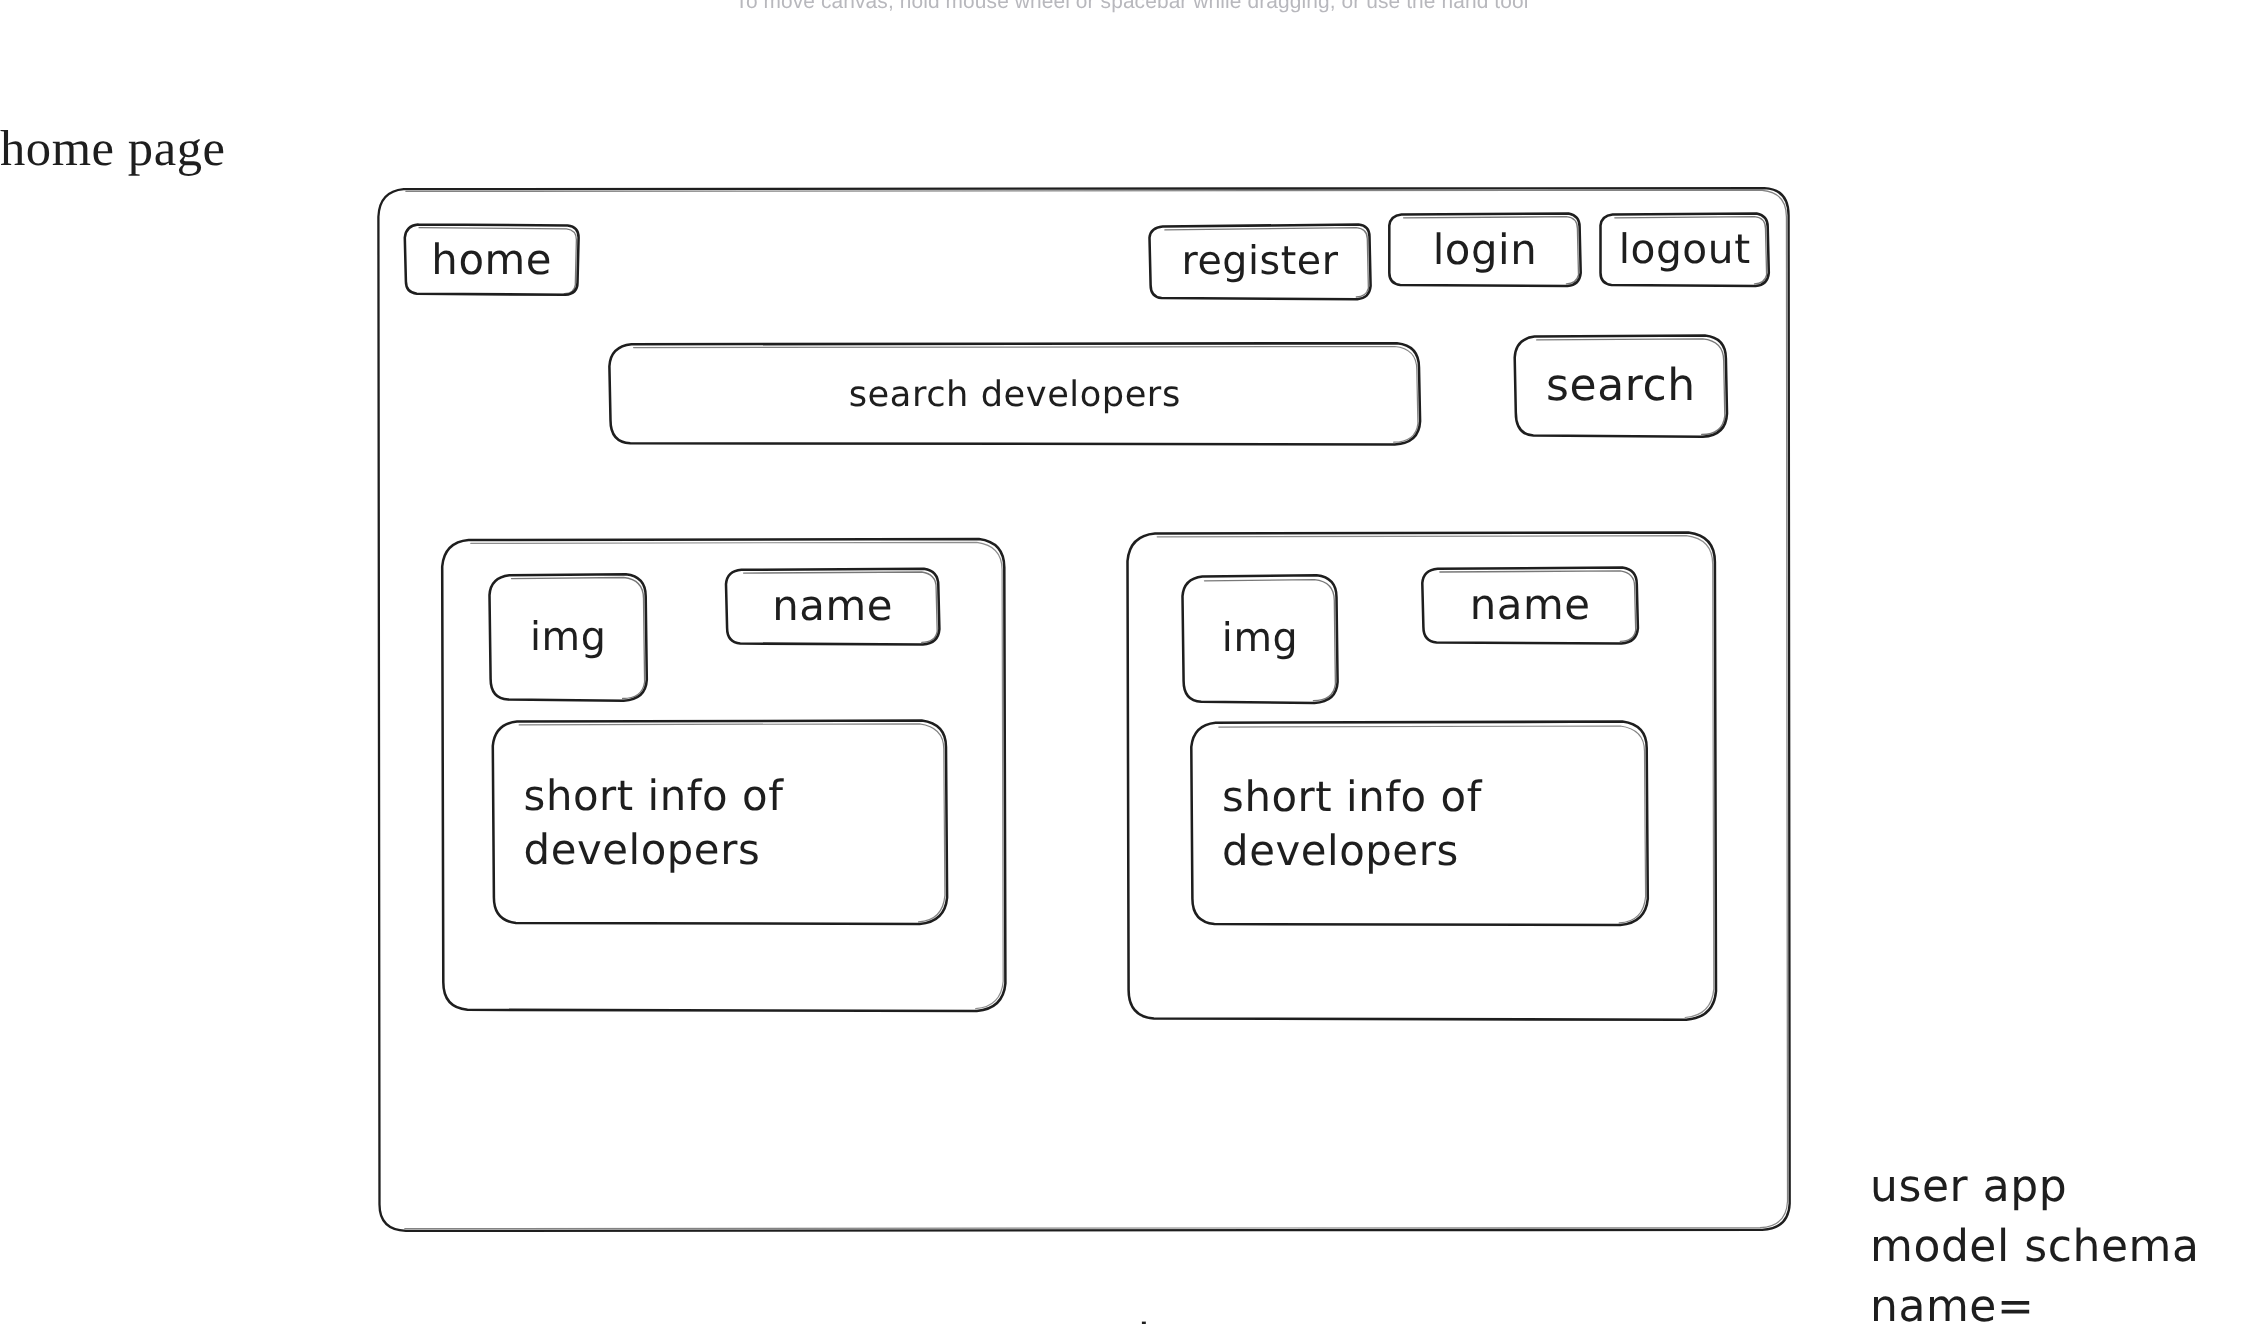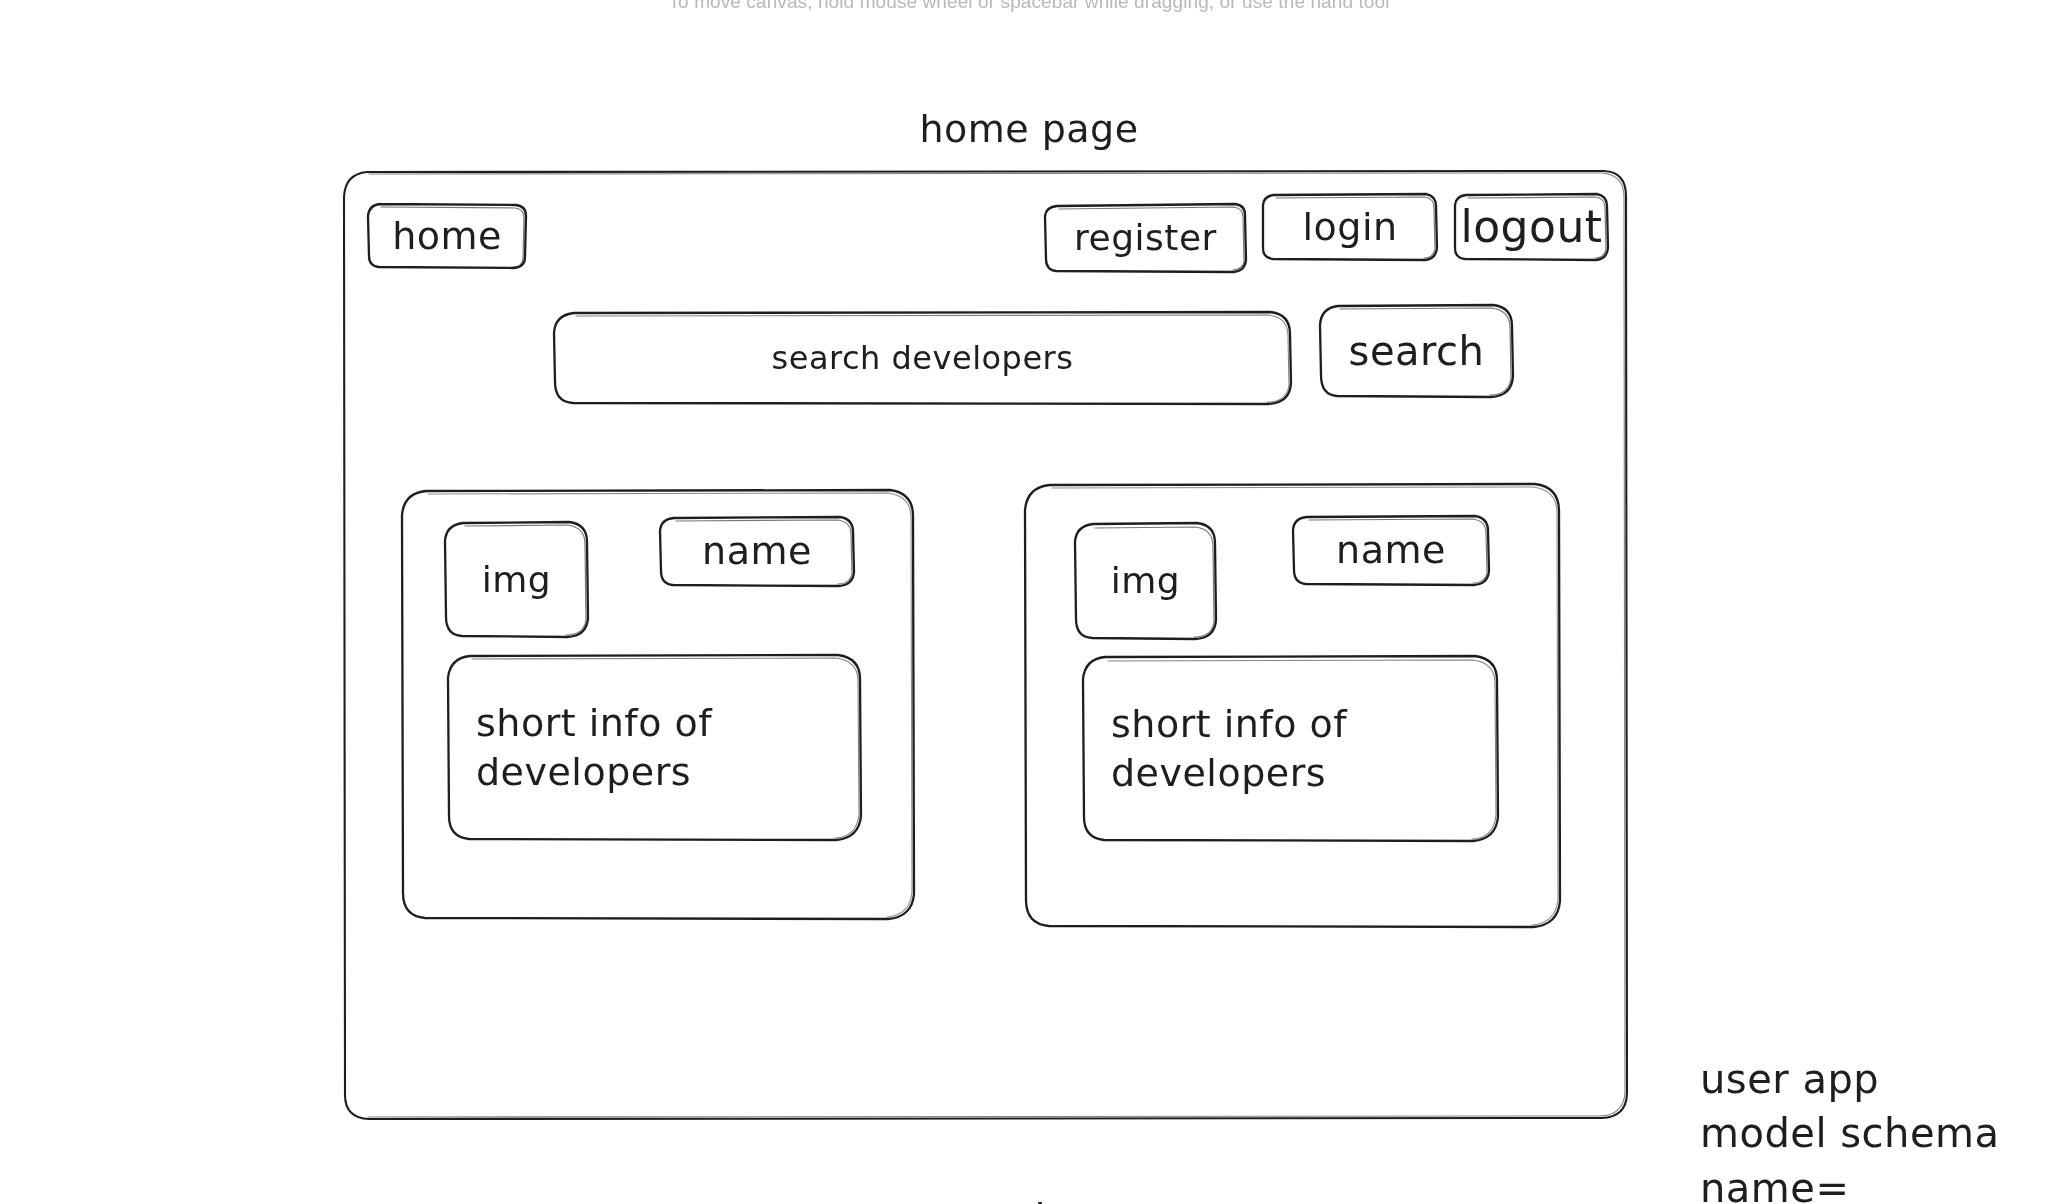--- a/index.html
+++ b/index.html
@@ -70,22 +70,23 @@
   .freetext {
     position: absolute;
     white-space: pre-line;
     line-height: 1.36;
   }
 
   #page-title {
     left: 0;
     top: 104px;
     width: 2058px;
-    text-align: center;
-    font-size: 38px;
+    text-align: left;
+    font-size: 46px;
+    font-family: Liberation Serif, serif;
   }
   #side-note {
     left: 1700px;
     top: 1052px;
     font-size: 40px;
     text-align: left;
   }
   #bottom-note {
     left: 0;
     top: 1192px;
@@ -131,32 +132,32 @@
     <path d="M15 6 L163 5 Q173 6 173 16 L174 58 Q172 66 163 66" fill="none" stroke="#1e1e1e" stroke-width="1.2" stroke-linecap="round" opacity=".6"></path>
   </svg>
   <div class="lbl hw" style="font-size:38px;">login</div>
 </div>
 
 <div class="sketch" id="nav-logout" style="left:1453px; top:192px; width:157px; height:70px;">
   <svg viewBox="0 0 157 70" preserveAspectRatio="none">
     <path d="M13 3 L144 2 Q154 4 154 14 L155 56 Q154 67 143 68 L12 67 Q2 66 2 56 L2 13 Q3 4 13 3" fill="#ffffff" stroke="#1e1e1e" stroke-width="2.3" stroke-linecap="round" stroke-linejoin="round"></path>
     <path d="M15 6 L142 5 Q152 6 152 16 L153 58 Q151 66 142 66" fill="none" stroke="#1e1e1e" stroke-width="1.2" stroke-linecap="round" opacity=".6"></path>
   </svg>
-  <div class="lbl hw" style="font-size:44px;">logout</div>
+  <div class="lbl hw" style="font-size:37px;">logout</div>
 </div>
 
 <div class="sketch" id="search-input" style="left:552px; top:310px; width:741px; height:97px;">
   <svg viewBox="0 0 741 97" preserveAspectRatio="none">
     <path d="M22 3 L718 2 Q738 4 738 24 L739 73 Q738 93 716 94 L21 93 Q3 92 3 72 L2 23 Q3 5 22 3" fill="#ffffff" stroke="#1e1e1e" stroke-width="2.3" stroke-linecap="round" stroke-linejoin="round"></path>
     <path d="M24 6 L716 5 Q736 7 736 26 L737 75 Q735 92 715 92" fill="none" stroke="#1e1e1e" stroke-width="1.1" stroke-linecap="round" opacity=".55"></path>
   </svg>
   <div class="lbl hw" style="font-size:32px;" title="search developers">search developers</div>
 </div>
 
-<div class="sketch" id="search-button" style="left:1318px; top:303px; width:197px; height:97px;text-decoration:underline;">
+<div class="sketch" id="search-button" style="left:1375px; top:303px; width:197px; height:97px;text-decoration:underline;">
   <svg viewBox="0 0 197 97" preserveAspectRatio="none">
     <path d="M20 3 L175 2 Q194 4 194 23 L195 73 Q194 93 173 94 L19 93 Q3 92 3 72 L2 22 Q3 5 20 3" fill="#ffffff" stroke="#1e1e1e" stroke-width="2.3" stroke-linecap="round" stroke-linejoin="round"></path>
     <path d="M22 6 L173 5 Q192 7 192 25 L193 75 Q191 92 172 92" fill="none" stroke="#1e1e1e" stroke-width="1.2" stroke-linecap="round" opacity=".6"></path>
   </svg>
   <div class="lbl hw" style="font-size:40px;">search</div>
 </div>
 
 <div class="sketch" id="dev-card-1" style="left:400px; top:488px; width:516px; height:434px;">
   <svg viewBox="0 0 516 434" preserveAspectRatio="none">
     <path d="M26 3 L490 2 Q513 5 513 28 L514 406 Q512 429 488 431 L25 430 Q3 428 3 405 L2 27 Q4 5 26 3" fill="#ffffff" stroke="#1e1e1e" stroke-width="2.3" stroke-linecap="round" stroke-linejoin="round"></path>

